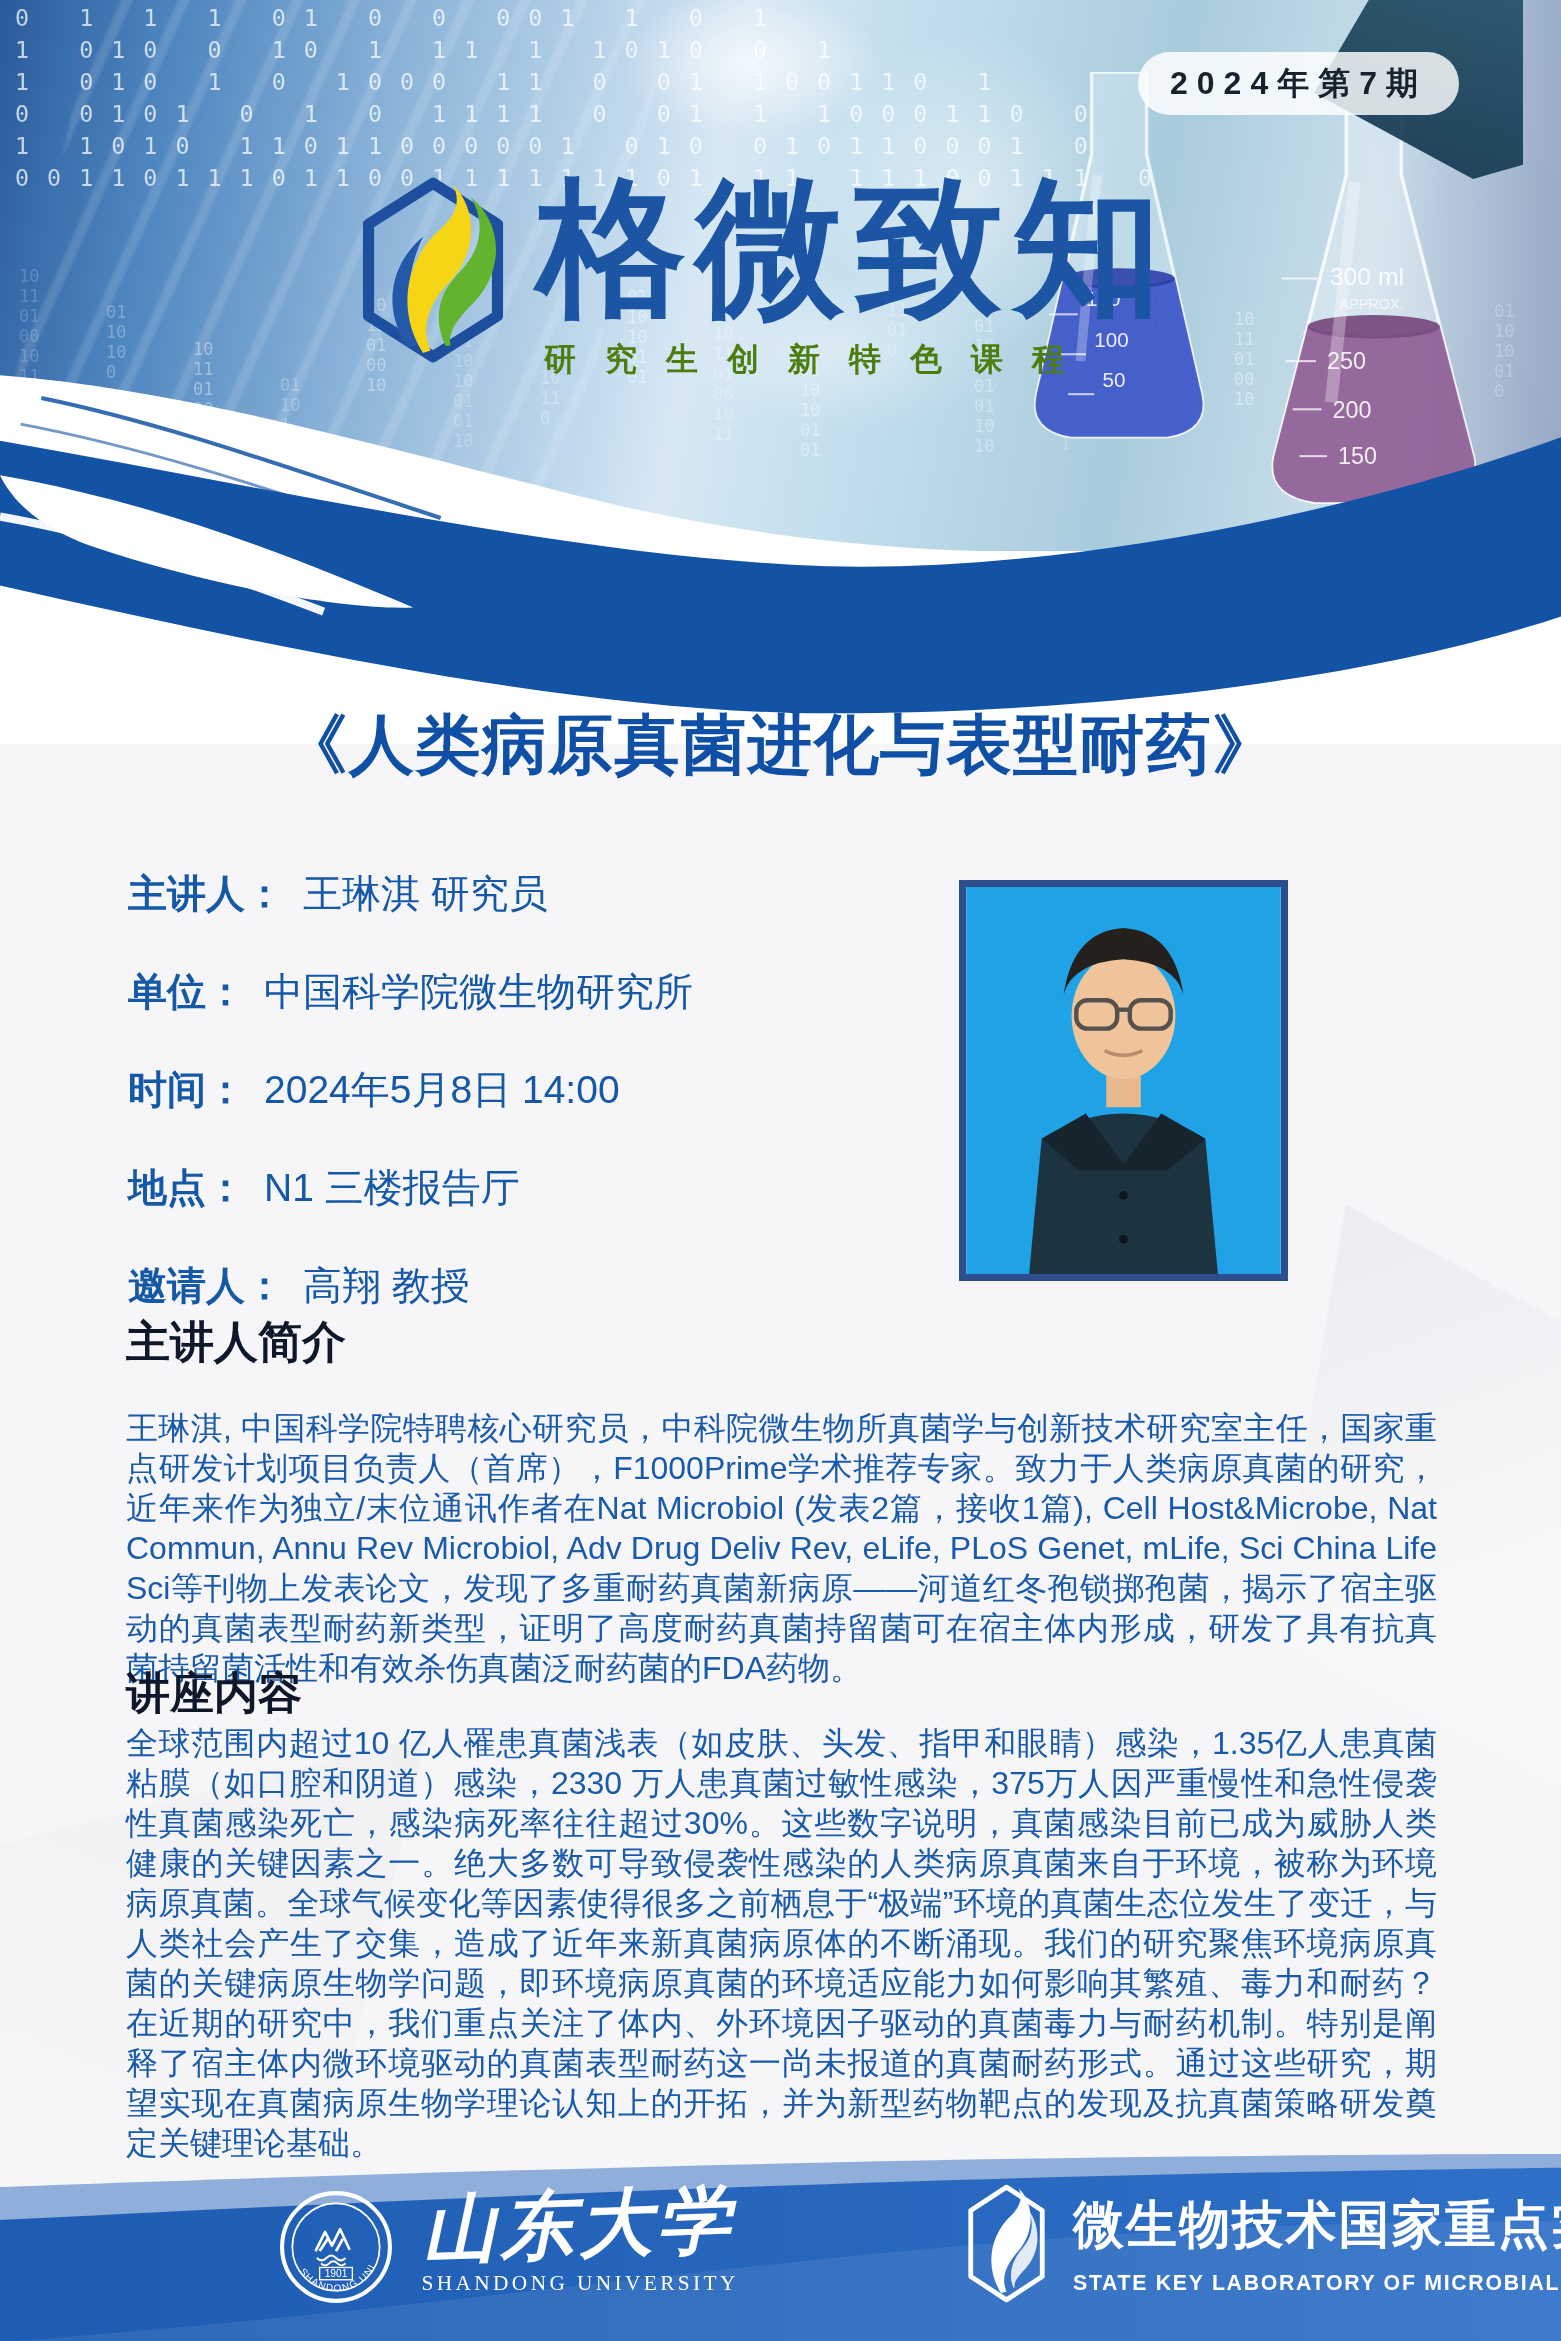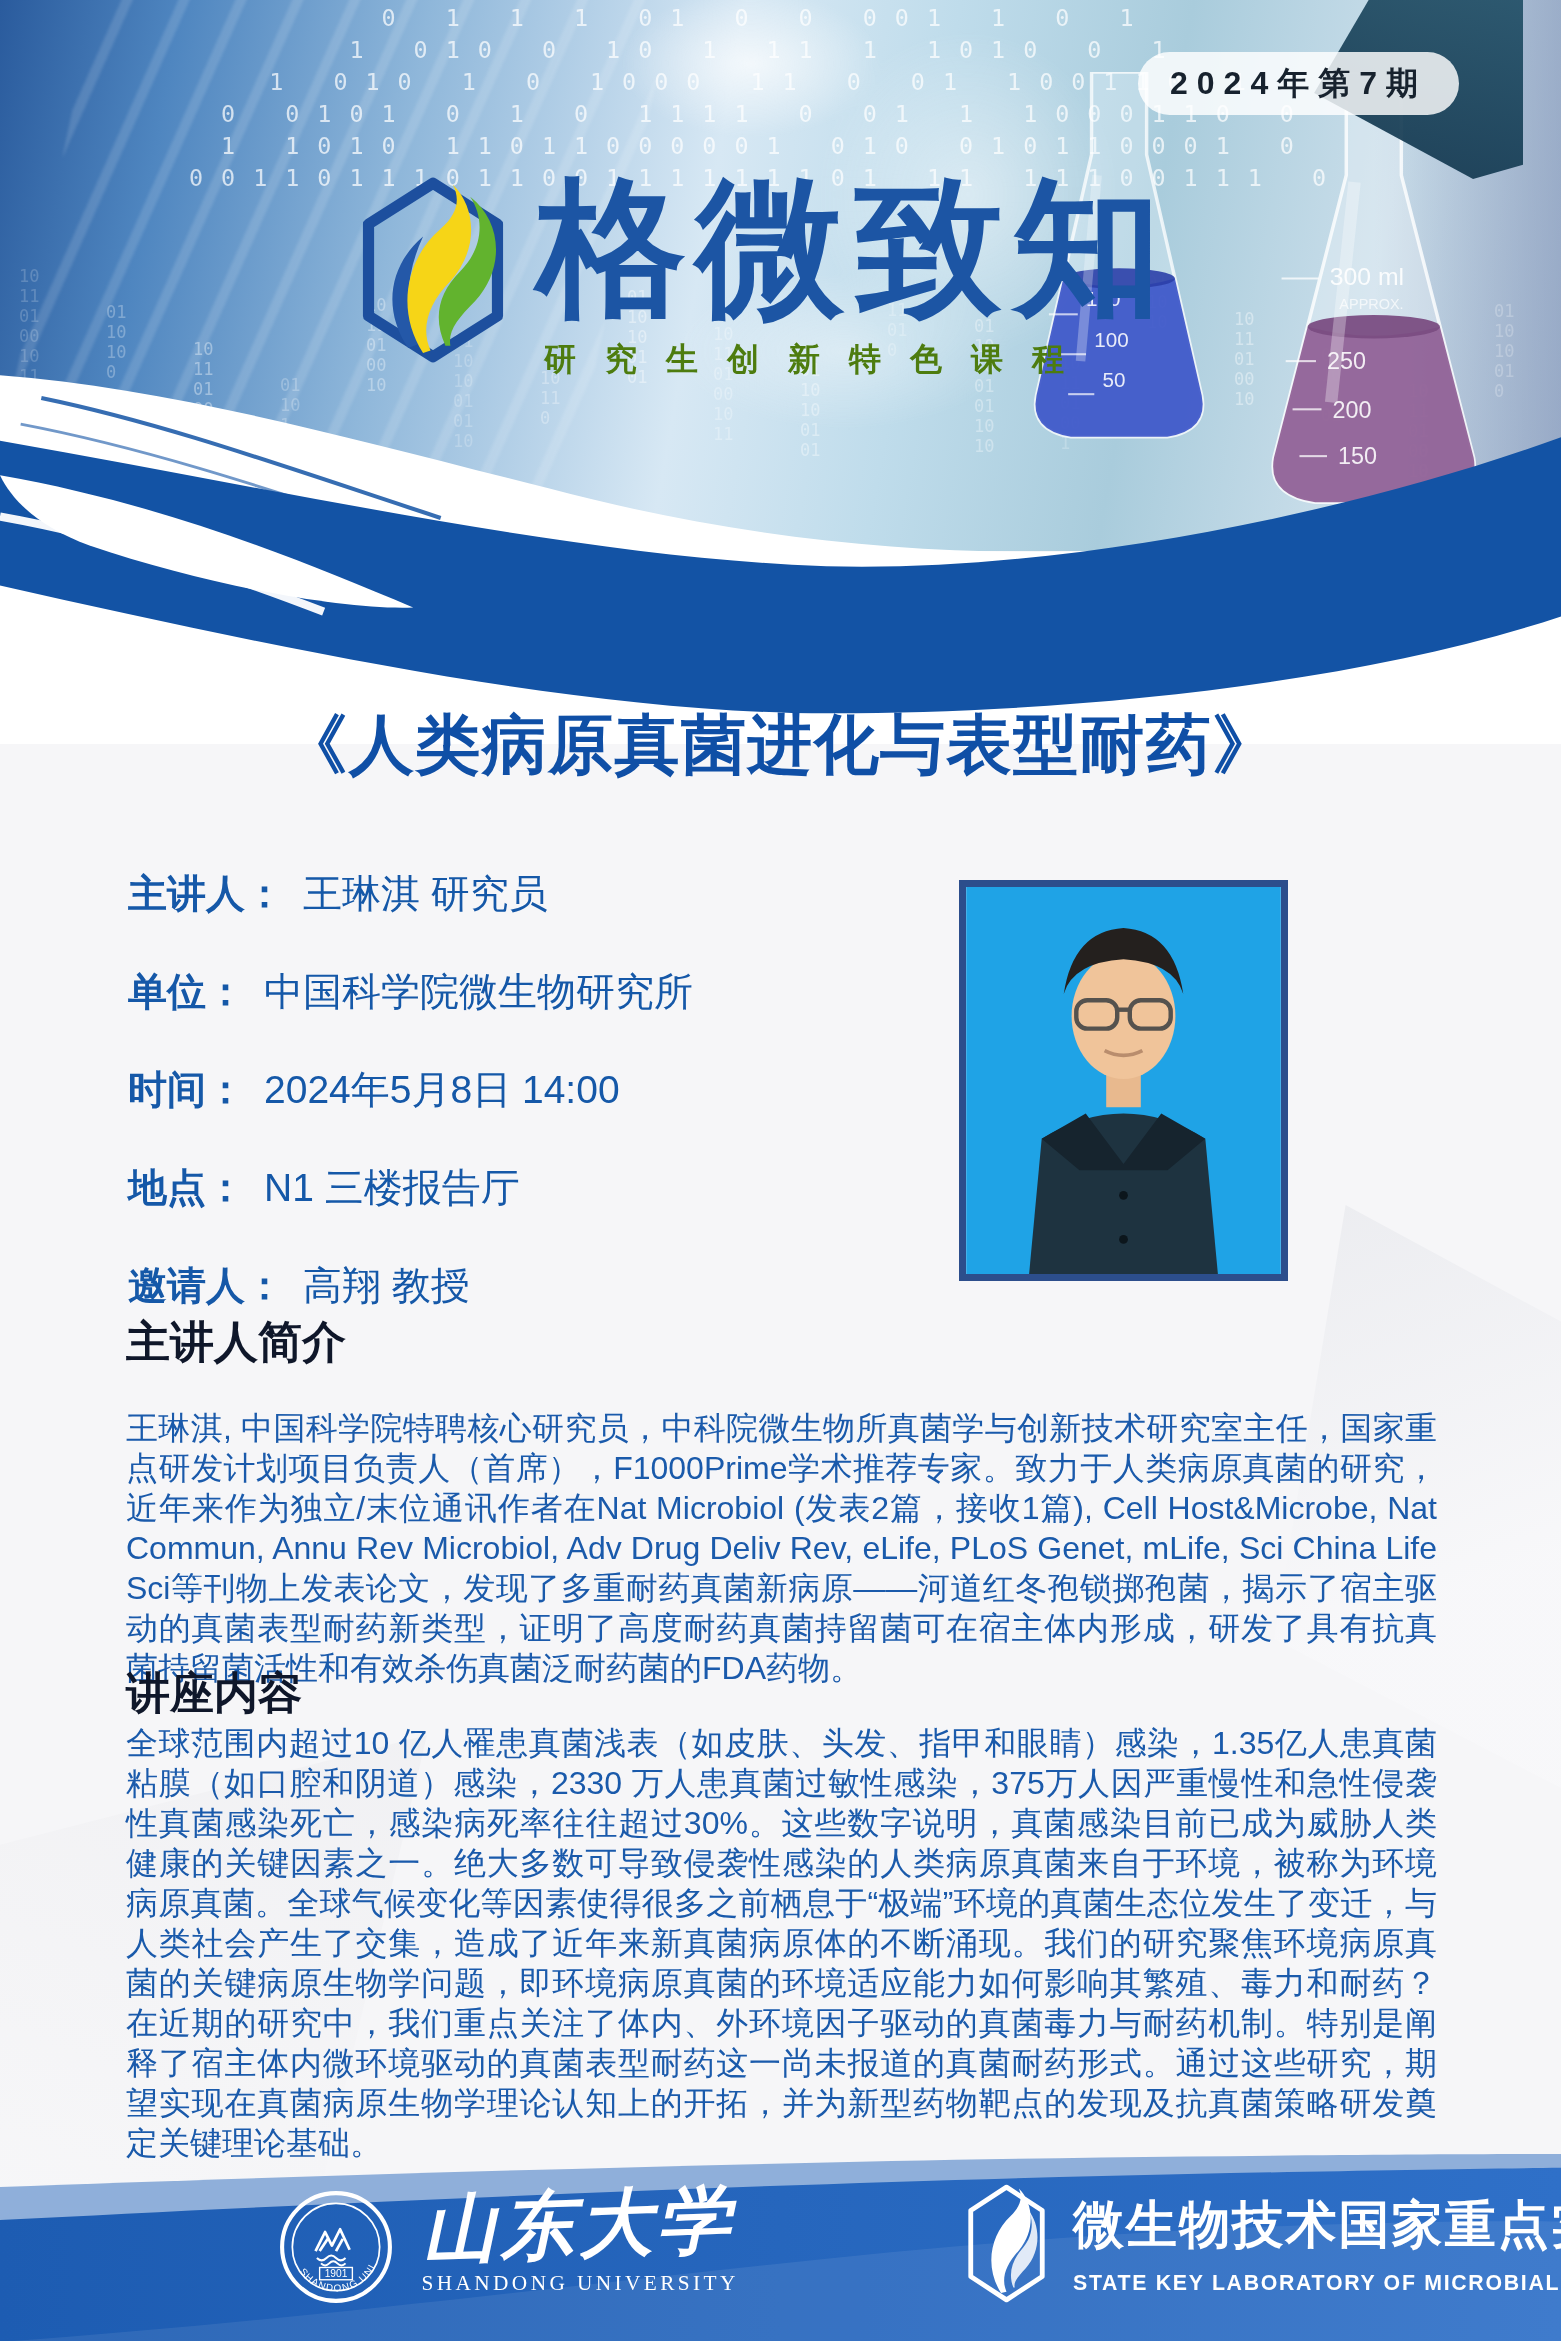--- a/index.html
+++ b/index.html
@@ -19,21 +19,21 @@
     background:
       radial-gradient(closest-side at 30% 20%,rgba(255,255,255,.95),rgba(255,255,255,0) 70%),
       radial-gradient(closest-side at 65% 45%,rgba(255,255,255,.6),rgba(255,255,255,0) 70%),
       radial-gradient(closest-side at 45% 75%,rgba(255,255,255,.5),rgba(255,255,255,0) 60%);
     filter:blur(2.1px);}
   .corner-shape{position:absolute;right:38px;top:0;width:227px;height:179px;
     background:linear-gradient(205deg,#225067,#0e3048);
     clip-path:polygon(32% 0,100% 0,100% 92%,78% 100%,8% 52%);opacity:.92;}
 
   
-  .bin-rows{position:absolute;left:9px;top:4.1px;width:1515px;text-align:center;}
+  .bin-rows{position:absolute;left:15px;top:4.1px;width:1515px;}
   .bin-row{font-family:"DejaVu Sans Mono",monospace;font-size:23.4px;letter-spacing:18px;
            color:rgba(255,255,255,.72);height:32px;overflow:hidden;white-space:nowrap;}
   .bin-cols{position:absolute;left:0;top:0;width:1561px;height:551px;}
   .bin-col{position:absolute;width:20.7px;word-break:break-all;
            font-family:"DejaVu Sans Mono",monospace;font-size:17px;line-height:1.18;
            color:rgba(255,255,255,.55);}
 
   
   .flasks{position:absolute;left:933px;top:72px;}
   .flask-label{font-family:"Liberation Sans",sans-serif;fill:rgba(255,255,255,.88);}

